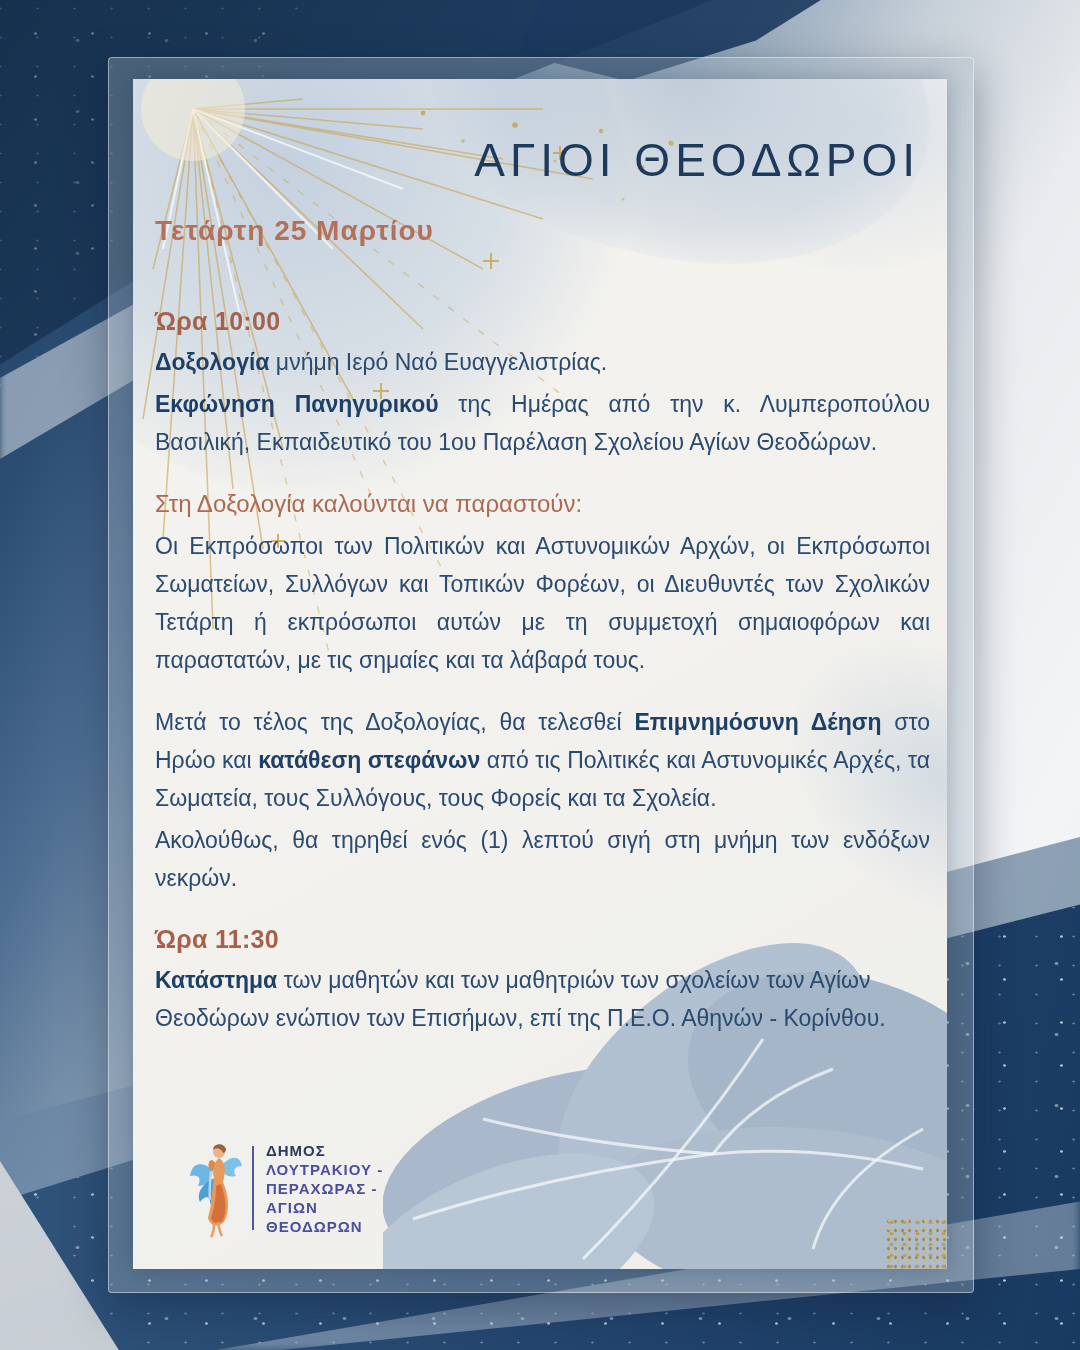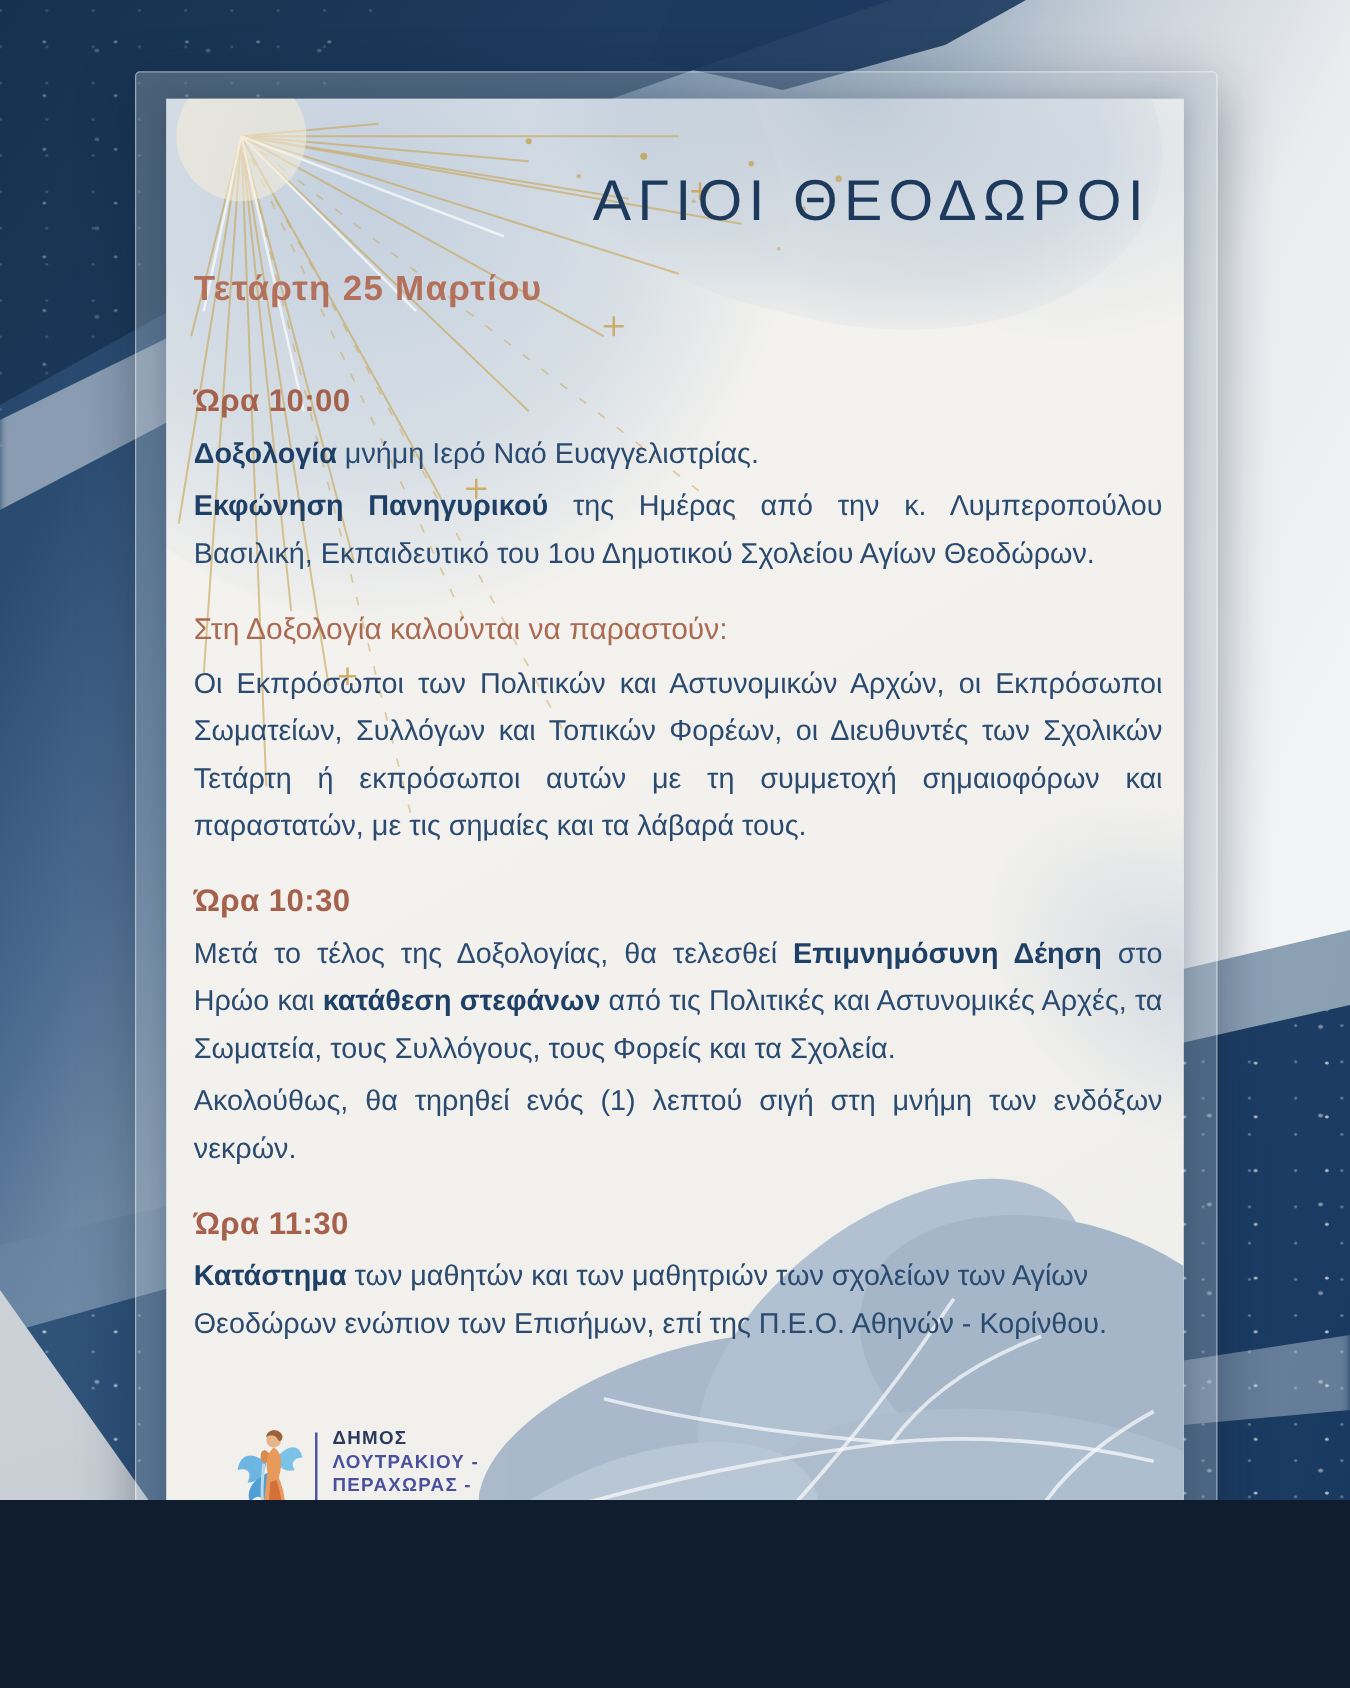--- a/index.html
+++ b/index.html
@@ -1,17 +1,17 @@
 <!DOCTYPE html>
 <html lang="el"><head>
 <meta charset="utf-8">
 <style>
   html,body{margin:0;padding:0;}
   body{font-family:"Liberation Sans",sans-serif;background:#101d2e;}
-  .poster{position:relative;width:1080px;height:1200px;overflow:hidden;
+  .poster{position:relative;width:1080px;height:1350px;overflow:hidden;
     background:linear-gradient(118deg,#203d60 0%,#2b4d72 15%,#4d6d91 27%,#8aa0b5 40%,#c6cfd8 52%,#e9ebee 64%,#f3f4f6 82%,#eceff1 100%);}
   .layer{position:absolute;inset:0;pointer-events:none;}
 
   
   .bg-top-dark{clip-path:polygon(0 0,66% 0,44% 7%,22% 16%,0 27%);
     background:linear-gradient(128deg,#16314e 0%,#23436a 45%,#38597f 80%,#4f6f93 100%);}
   .bg-top-blob{clip-path:polygon(50% 0,76% 0,70% 3%,58% 6%,48% 4%);background:#1c3a5e;opacity:.9;}
   .bg-band-light{clip-path:polygon(0 28%,34% 13%,36% 17%,0 34%);background:rgba(233,238,243,.5);filter:blur(3px);}
   .bg-bottom-steel{clip-path:polygon(0 83%,100% 62%,100% 74%,0 95%);background:linear-gradient(100deg,#6d89a7,#53718f);opacity:.65;}
   .bg-bottom-navy{clip-path:polygon(0 89%,36% 80%,100% 67%,100% 100%,0 100%);
@@ -163,28 +163,27 @@
 
     <div class="deco gold-dots-br"></div>
 
     <div class="content">
       <h1 class="title">ΑΓΙΟΙ ΘΕΟΔΩΡΟΙ</h1>
       <h2 class="date">Τετάρτη 25 Μαρτίου</h2>
       <div class="schedule">
           <section class="sched-sec">
             <h3 class="time">Ώρα 10:00</h3>
             <p class="body just"><span class="b">Δοξολογία</span><span> μνήμη Ιερό Ναό Ευαγγελιστρίας.</span></p>
-            <p class="body just"><span class="b">Εκφώνηση Πανηγυρικού</span><span> της Ημέρας από την κ. Λυμπεροπούλου Βασιλική, Εκπαιδευτικό του 1ου Δημοτικού Σχολείου Αγίων Θεοδώρων.</span></p>
+            <p class="body just"><span class="b">Εκφώνηση Πανηγυρικού</span><span> της Ημέρας από την κ. Λυμπεροπούλου Βασιλική, Εκπαιδευτικό του 1ου Παρέλαση Σχολείου Αγίων Θεοδώρων.</span></p>
           </section>
           <section class="sched-sec">
             <h3 class="callout">Στη Δοξολογία καλούνται να παραστούν:</h3>
             <p class="body just"><span>Οι Εκπρόσωποι των Πολιτικών και Αστυνομικών Αρχών, οι Εκπρόσωποι Σωματείων, Συλλόγων και Τοπικών Φορέων, οι Διευθυντές των Σχολικών Τετάρτη ή εκπρόσωποι αυτών με τη συμμετοχή σημαιοφόρων και παραστατών, με τις σημαίες και τα λάβαρά τους.</span></p>
           </section>
           <section class="sched-sec">
-            <h3 class="time">Ώρα 10:30</h3>
             <p class="body just"><span>Μετά το τέλος της Δοξολογίας, θα τελεσθεί </span><span class="b">Επιμνημόσυνη Δέηση</span><span> στο Ηρώο και </span><span class="b">κατάθεση στεφάνων</span><span> από τις Πολιτικές και Αστυνομικές Αρχές, τα Σωματεία, τους Συλλόγους, τους Φορείς και τα Σχολεία.</span></p>
             <p class="body just"><span>Ακολούθως, θα τηρηθεί ενός (1) λεπτού σιγή στη μνήμη των ενδόξων νεκρών.</span></p>
           </section>
           <section class="sched-sec">
             <h3 class="time">Ώρα 11:30</h3>
             <p class="body"><span class="b">Κατάστημα</span><span> των μαθητών και των μαθητριών των σχολείων των Αγίων Θεοδώρων ενώπιον των Επισήμων, επί της Π.Ε.Ο. Αθηνών - Κορίνθου.</span></p>
           </section>
         </div>
     </div>
 

